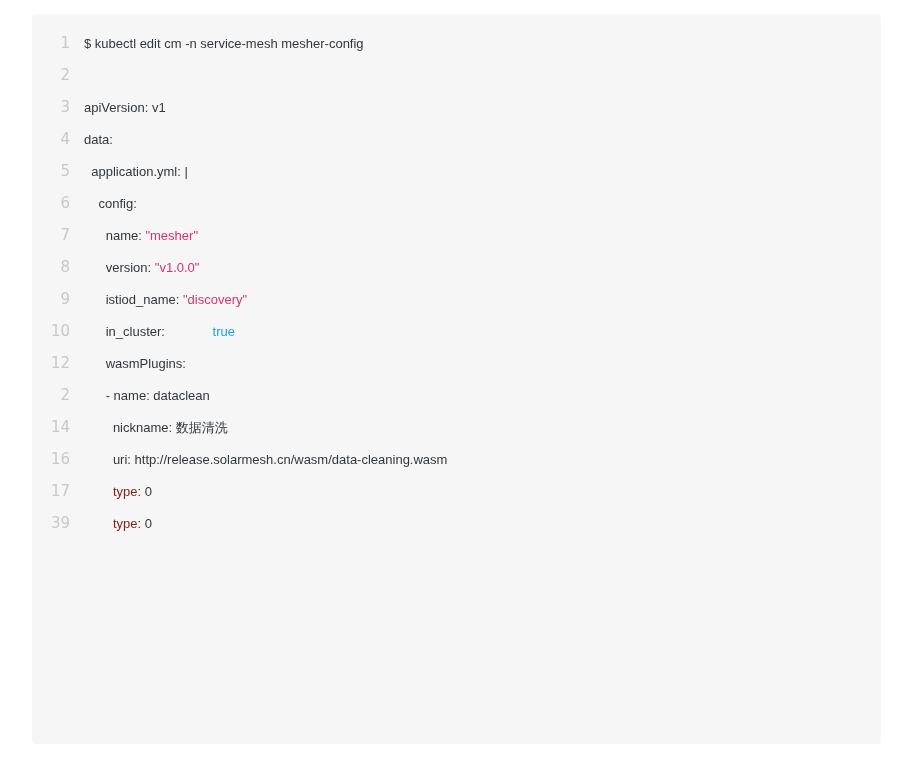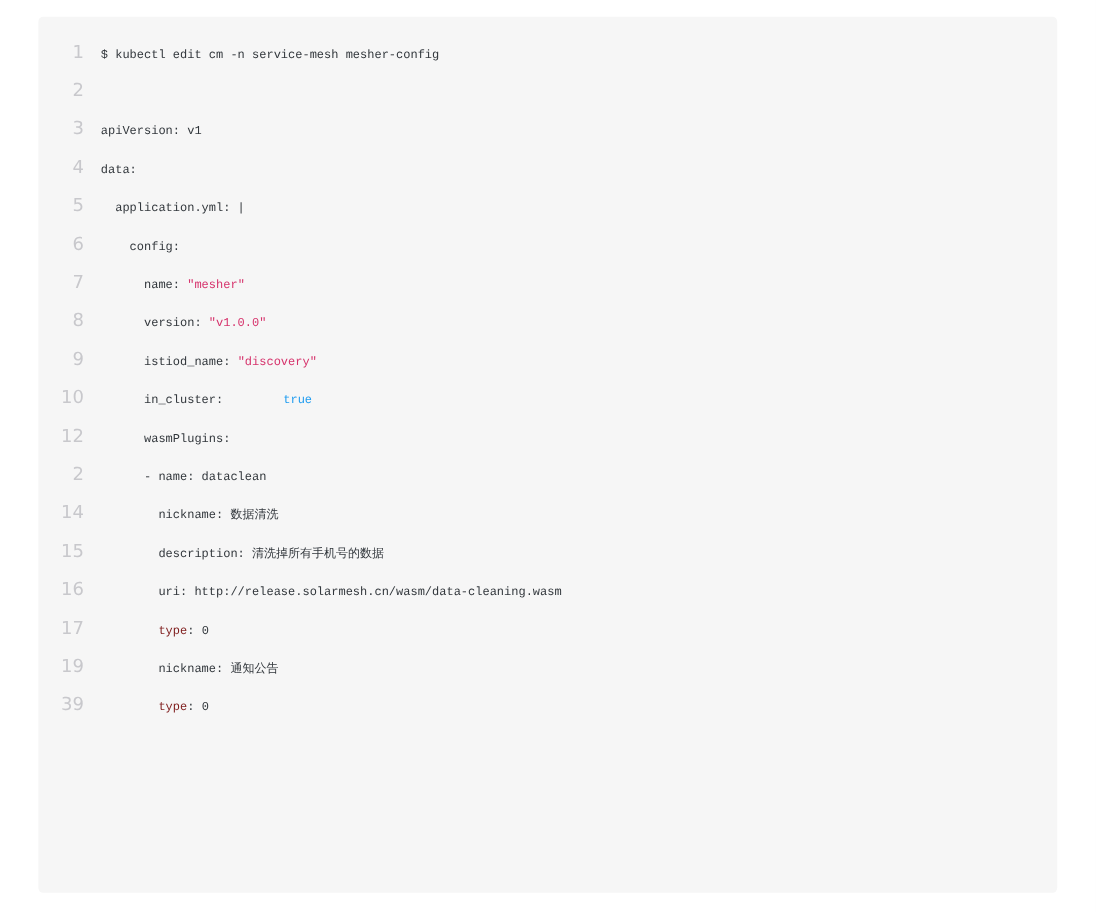--- a/index.html
+++ b/index.html
@@ -45,22 +45,22 @@
     padding-right: 14px;
     box-sizing: border-box;
     color: #c8c8cc;
     font-family: "DejaVu Sans", sans-serif;
     font-size: 15px;
     user-select: none;
   }
 
   .lc {
     flex: 1 1 auto;
-    font-family: Liberation Mono, monospace;
-    font-size: 10px;
+    font-family: Liberation Sans, sans-serif;
+    font-size: 13px;
     color: #32373c;
     letter-spacing: 0px;
   }
 
   .tok-str   { color: #d6336c; }
   .tok-bool  { color: #1f9cf0; margin-left: 44px; }
   .tok-key-h { color: #7f1d1d; }
   .tok-plain { color: #32373c; }
 </style>
 </head>
@@ -74,19 +74,17 @@
       <div class="code-line"><span class="ln">4</span><span class="lc"><span class="tok-plain">data:</span></span></div>
       <div class="code-line"><span class="ln">5</span><span class="lc"><span class="tok-plain">  application.yml: |</span></span></div>
       <div class="code-line"><span class="ln">6</span><span class="lc"><span class="tok-plain">    config:</span></span></div>
       <div class="code-line"><span class="ln">7</span><span class="lc"><span class="tok-plain">      name: </span><span class="tok-str">"mesher"</span></span></div>
       <div class="code-line"><span class="ln">8</span><span class="lc"><span class="tok-plain">      version: </span><span class="tok-str">"v1.0.0"</span></span></div>
       <div class="code-line"><span class="ln">9</span><span class="lc"><span class="tok-plain">      istiod_name: </span><span class="tok-str">"discovery"</span></span></div>
       <div class="code-line"><span class="ln">10</span><span class="lc"><span class="tok-plain">      in_cluster: </span><span class="tok-bool">true</span></span></div>
       <div class="code-line"><span class="ln">12</span><span class="lc"><span class="tok-plain">      wasmPlugins:</span></span></div>
       <div class="code-line"><span class="ln">2</span><span class="lc"><span class="tok-plain">      - name: dataclean</span></span></div>
       <div class="code-line"><span class="ln">14</span><span class="lc"><span class="tok-plain">        nickname: 数据清洗</span></span></div>
-      <div class="code-line"><span class="ln">15</span><span class="lc"><span class="tok-plain">        description: 清洗掉所有手机号的数据</span></span></div>
       <div class="code-line"><span class="ln">16</span><span class="lc"><span class="tok-plain">        uri: http://release.solarmesh.cn/wasm/data-cleaning.wasm</span></span></div>
       <div class="code-line"><span class="ln">17</span><span class="lc"><span class="tok-plain">        </span><span class="tok-key-h">type</span><span class="tok-plain">: 0</span></span></div>
-      <div class="code-line"><span class="ln">19</span><span class="lc"><span class="tok-plain">        nickname: 通知公告</span></span></div>
       <div class="code-line"><span class="ln">39</span><span class="lc"><span class="tok-plain">        </span><span class="tok-key-h">type</span><span class="tok-plain">: 0</span></span></div>
     </div>
 </div>
 
 </body></html>

